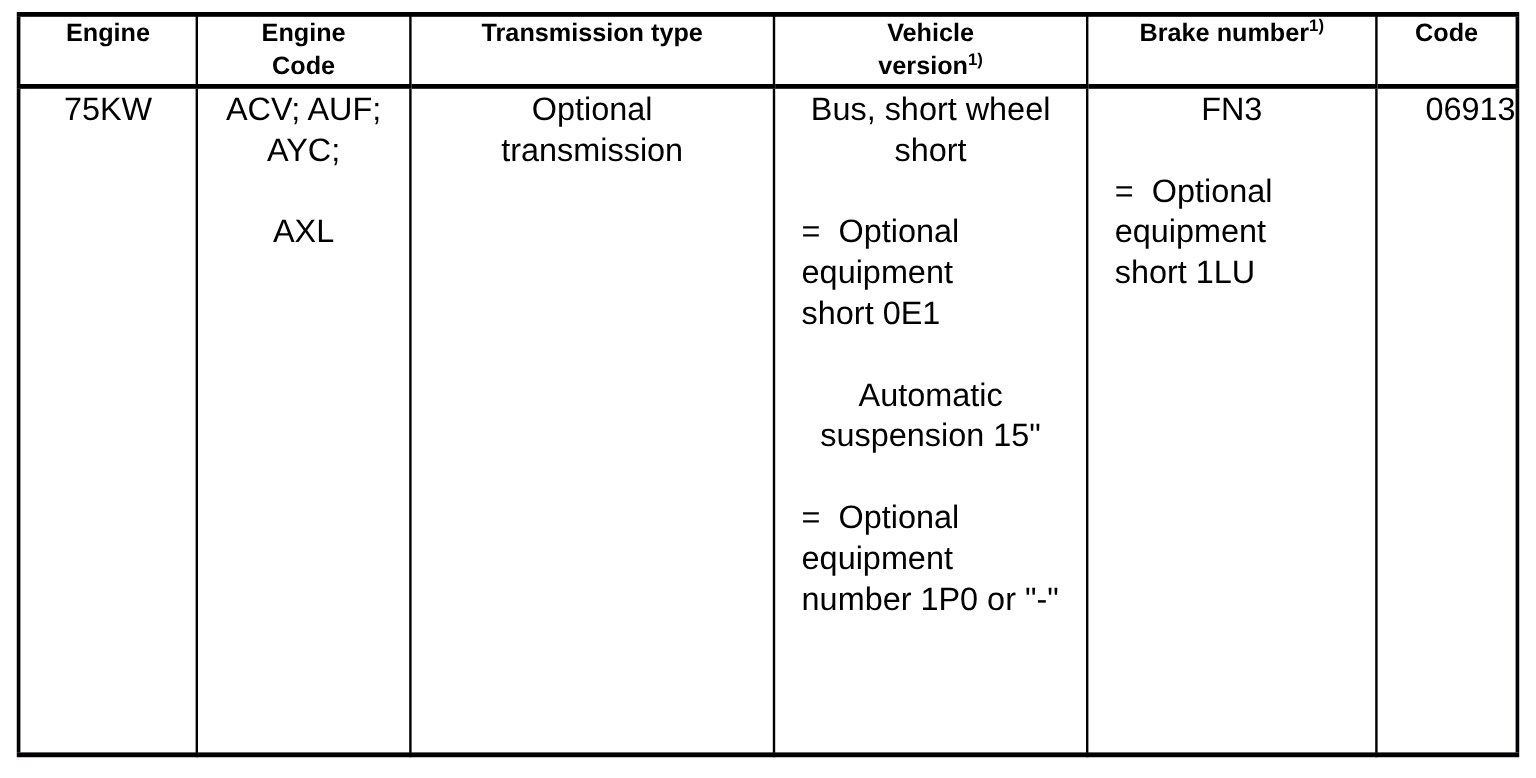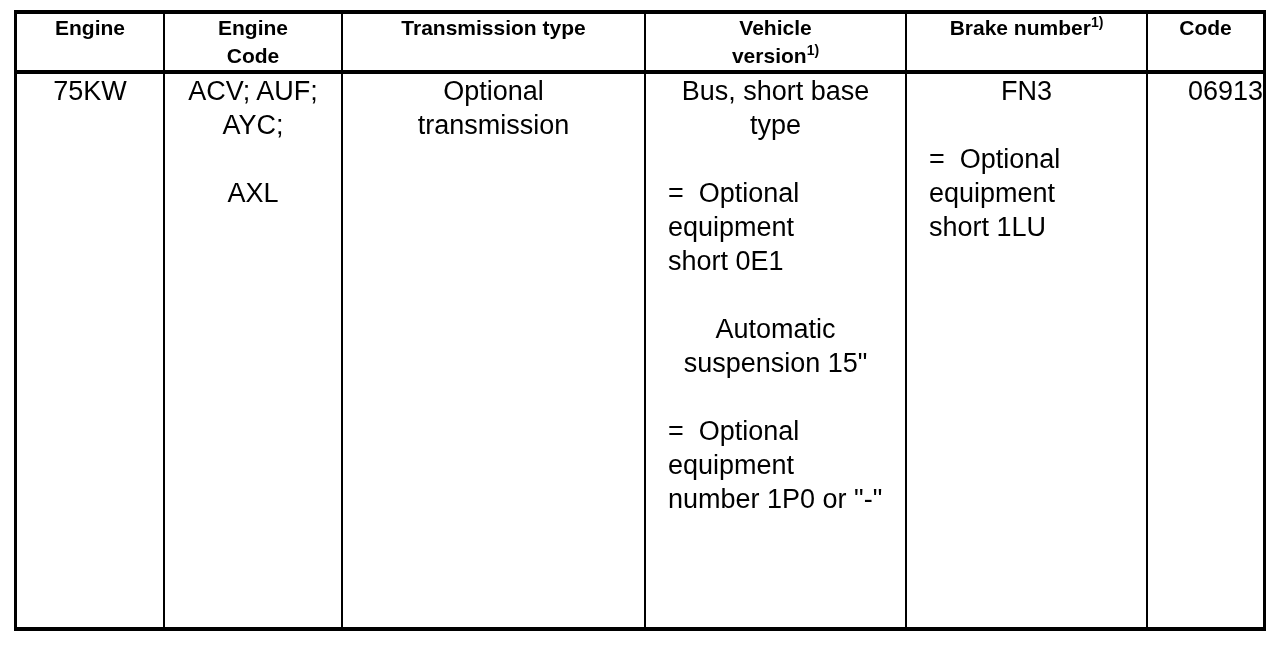--- a/index.html
+++ b/index.html
@@ -145,22 +145,22 @@
             </span>
         </td>
         <td class="col-transmission">
           <span class="cellblock">
               <span class="line center">Optional</span>
               <span class="line center">transmission</span>
             </span>
         </td>
         <td class="col-vehicle">
           <span class="cellblock">
-              <span class="line center">Bus, short base</span>
-              <span class="line center">type</span>
+              <span class="line center">Bus, short wheel</span>
+              <span class="line center">short</span>
               <span class="spacer"></span>
               <span class="line left">=  Optional</span>
               <span class="line left">equipment</span>
               <span class="line left">short 0E1</span>
               <span class="spacer"></span>
               <span class="line center">Automatic</span>
               <span class="line center">suspension 15"</span>
               <span class="spacer"></span>
               <span class="line left">=  Optional</span>
               <span class="line left">equipment</span>

